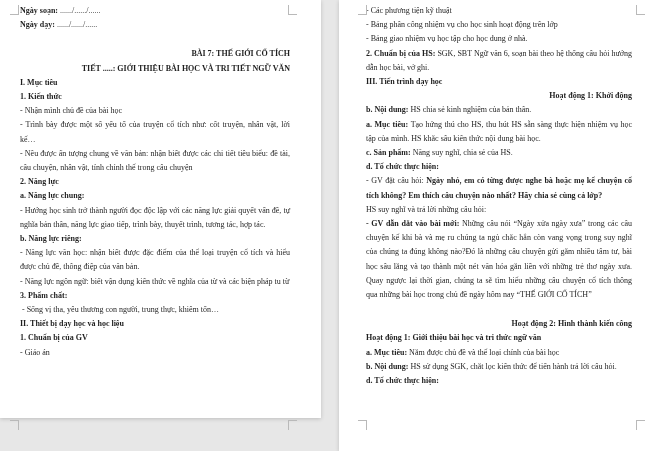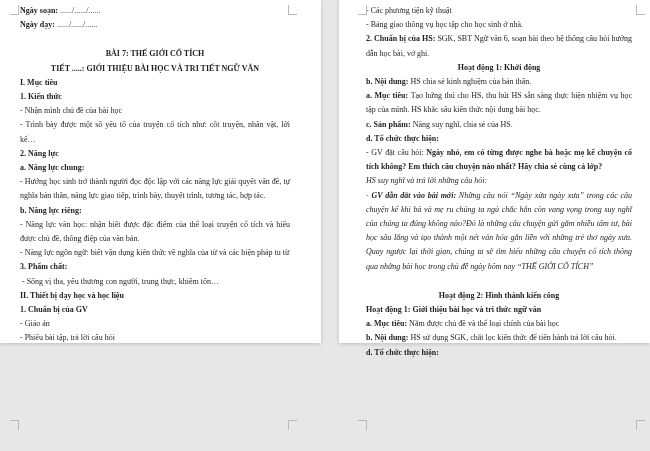--- a/index.html
+++ b/index.html
@@ -5,30 +5,30 @@
   html,body{margin:0;padding:0;}
   body{
     width:650px;height:451px;overflow:hidden;position:relative;
     background:#e7e7e7;
     font-family:"Liberation Serif","DejaVu Serif",serif;
   }
   .page{
     position:absolute;top:0;background:#ffffff;
     box-shadow:0 1px 4px rgba(0,0,0,0.18);
   }
-  #page-left{left:0;width:321px;height:343px;}
-  #page-right{left:339px;width:311px;height:343px;}
+  #page-left{left:0;width:321px;height:418px;}
+  #page-right{left:339px;width:311px;height:451px;}
   .textcol{position:relative;color:#1f1f1f;font-size:8px;line-height:14.2px;}
   #page-left .textcol{margin:4px 0 0 20px;width:270px;}
   #page-right .textcol{margin:4px 0 0 27px;width:266px;}
   .para{margin:0;text-align:justify;}
-  .para.center{text-align:center;}
+  .para.center{text-align:right;}
   .para.spacer{height:15px;}
   .b{font-weight:bold;}
-  .i{font-style:italic;}
+  .i{}
   
   .mark{position:absolute;width:8px;height:9px;}
   .mark.tl{border-bottom:1px solid #b9b9b9;border-right:1px solid #b9b9b9;}
   .mark.tr{border-bottom:1px solid #b9b9b9;border-left:1px solid #b9b9b9;}
   .mark.bl{border-top:1px solid #b9b9b9;border-right:1px solid #b9b9b9;}
   .mark.br{border-top:1px solid #b9b9b9;border-left:1px solid #b9b9b9;}
   
   #drag-handle{position:absolute;left:5px;top:12px;width:8px;height:13px;cursor:grab;}
   #drag-handle .dotcol{display:inline-block;vertical-align:top;width:3px;margin-right:1px;}
   #drag-handle .dot{width:2px;height:2px;background:#3c3c3c;margin-bottom:1.5px;}
@@ -40,40 +40,42 @@
   <div class="textcol">
       <p class="para"><span class="b">Ngày soạn: </span><span>....../....../......</span></p>
       <p class="para"><span class="b">Ngày dạy: </span><span>....../....../......</span></p>
       <p class="para spacer"></p>
       <p class="para center"><span class="b">BÀI 7: THẾ GIỚI CỔ TÍCH</span></p>
       <p class="para center"><span class="b">TIẾT .....: GIỚI THIỆU BÀI HỌC VÀ TRI TIẾT NGỮ VĂN</span></p>
       <p class="para"><span class="b">I. Mục tiêu</span></p>
       <p class="para"><span class="b">1. Kiến thức</span></p>
       <p class="para"><span>- Nhận mình chủ đề của bài học</span></p>
       <p class="para"><span>- Trình bày được một số yếu tố của truyện cổ tích như: cốt truyện, nhân vật, lời kể…</span></p>
+      <p class="para"><span>- Nêu được ấn tượng chung về văn bản: nhận biết được các chi tiết tiêu biểu: đề tài, câu chuyện, nhân vật, tính chỉnh thể trong câu chuyện</span></p>
       <p class="para"><span class="b">2. Năng lực</span></p>
       <p class="para"><span class="b">a. Năng lực chung:</span></p>
       <p class="para"><span>- Hướng học sinh trở thành người đọc độc lập với các năng lực giải quyết vấn đề, tự nghĩa bản thân, năng lực giao tiếp, trình bày, thuyết trình, tương tác, hợp tác.</span></p>
       <p class="para"><span class="b">b. Năng lực riêng:</span></p>
       <p class="para"><span>- Năng lực văn học: nhận biết được đặc điểm của thể loại truyện cổ tích và hiểu được chủ đề, thông điệp của văn bản.</span></p>
       <p class="para"><span>- Năng lực ngôn ngữ: biết vận dụng kiến thức về nghĩa của từ và các biện pháp tu từ</span></p>
       <p class="para"><span class="b">3. Phẩm chất:</span></p>
       <p class="para"><span>&nbsp;- Sống vị tha, yêu thương con người, trung thực, khiêm tốn…</span></p>
       <p class="para"><span class="b">II. Thiết bị dạy học và học liệu</span></p>
       <p class="para"><span class="b">1. Chuẩn bị của GV</span></p>
       <p class="para"><span>- Giáo án</span></p>
-      <p class="para"><span>- Phiếu bài tập, trả lời câu hỏi</span></p>
     </div>
 </div>
 
 <div class="page" id="page-right">
   <div class="textcol">
       <p class="para"><span>- Các phương tiện kỹ thuật</span></p>
-      <p class="para"><span>- Bảng giao thông vụ học tập cho học sinh ở nhà.</span></p>
+      <p class="para"><span>- Bảng phân công nhiệm vụ cho học sinh hoạt động trên lớp</span></p>
+      <p class="para"><span>- Bảng giao nhiệm vụ học tập cho học dung ở nhà.</span></p>
       <p class="para"><span class="b">2. Chuẩn bị của HS: </span><span>SGK, SBT Ngữ văn 6, soạn bài theo hệ thống câu hỏi hướng dẫn học bài, vở ghi.</span></p>
+      <p class="para"><span class="b">III. Tiến trình dạy học</span></p>
       <p class="para center"><span class="b">Hoạt động 1: Khởi động</span></p>
       <p class="para"><span class="b">b. Nội dung: </span><span>HS chia sẻ kinh nghiệm của bản thân.</span></p>
       <p class="para"><span class="b">a. Mục tiêu: </span><span>Tạo hứng thú cho HS, thu hút HS sẵn sàng thực hiện nhiệm vụ học tập của mình. HS khắc sâu kiến thức nội dung bài học.</span></p>
       <p class="para"><span class="b">c. Sản phẩm: </span><span>Năng suy nghĩ, chia sẻ của HS.</span></p>
       <p class="para"><span class="b">d. Tổ chức thực hiện:</span></p>
       <p class="para"><span>- GV đặt câu hỏi: </span><span class="b">Ngày nhỏ, em có từng được nghe bà hoặc mẹ kể chuyện cổ tích không? Em thích câu chuyện nào nhất? Hãy chia sẻ cùng cả lớp?</span></p>
       <p class="para"><span class="i">HS suy nghĩ và trả lời những câu hỏi:</span></p>
       <p class="para"><span class="b i">- GV dẫn dắt vào bài mới: </span><span class="i">Những câu nói “Ngày xửa ngày xưa” trong các câu chuyện kể khi bà và mẹ ru chúng ta ngủ chắc hẳn còn vang vọng trong suy nghĩ của chúng ta đúng không nào?Đó là những câu chuyện gửi gắm nhiều tâm tư, bài học sâu lắng và tạo thành một nét văn hóa gắn liền với những trẻ thơ ngày xưa. Quay ngược lại thời gian, chúng ta sẽ tìm hiểu những câu chuyện cổ tích thông qua những bài học trong chủ đề ngày hôm nay “THẾ GIỚI CỔ TÍCH”</span></p>
       <p class="para spacer"></p>
       <p class="para center"><span class="b">Hoạt động 2: Hình thành kiến công</span></p>

